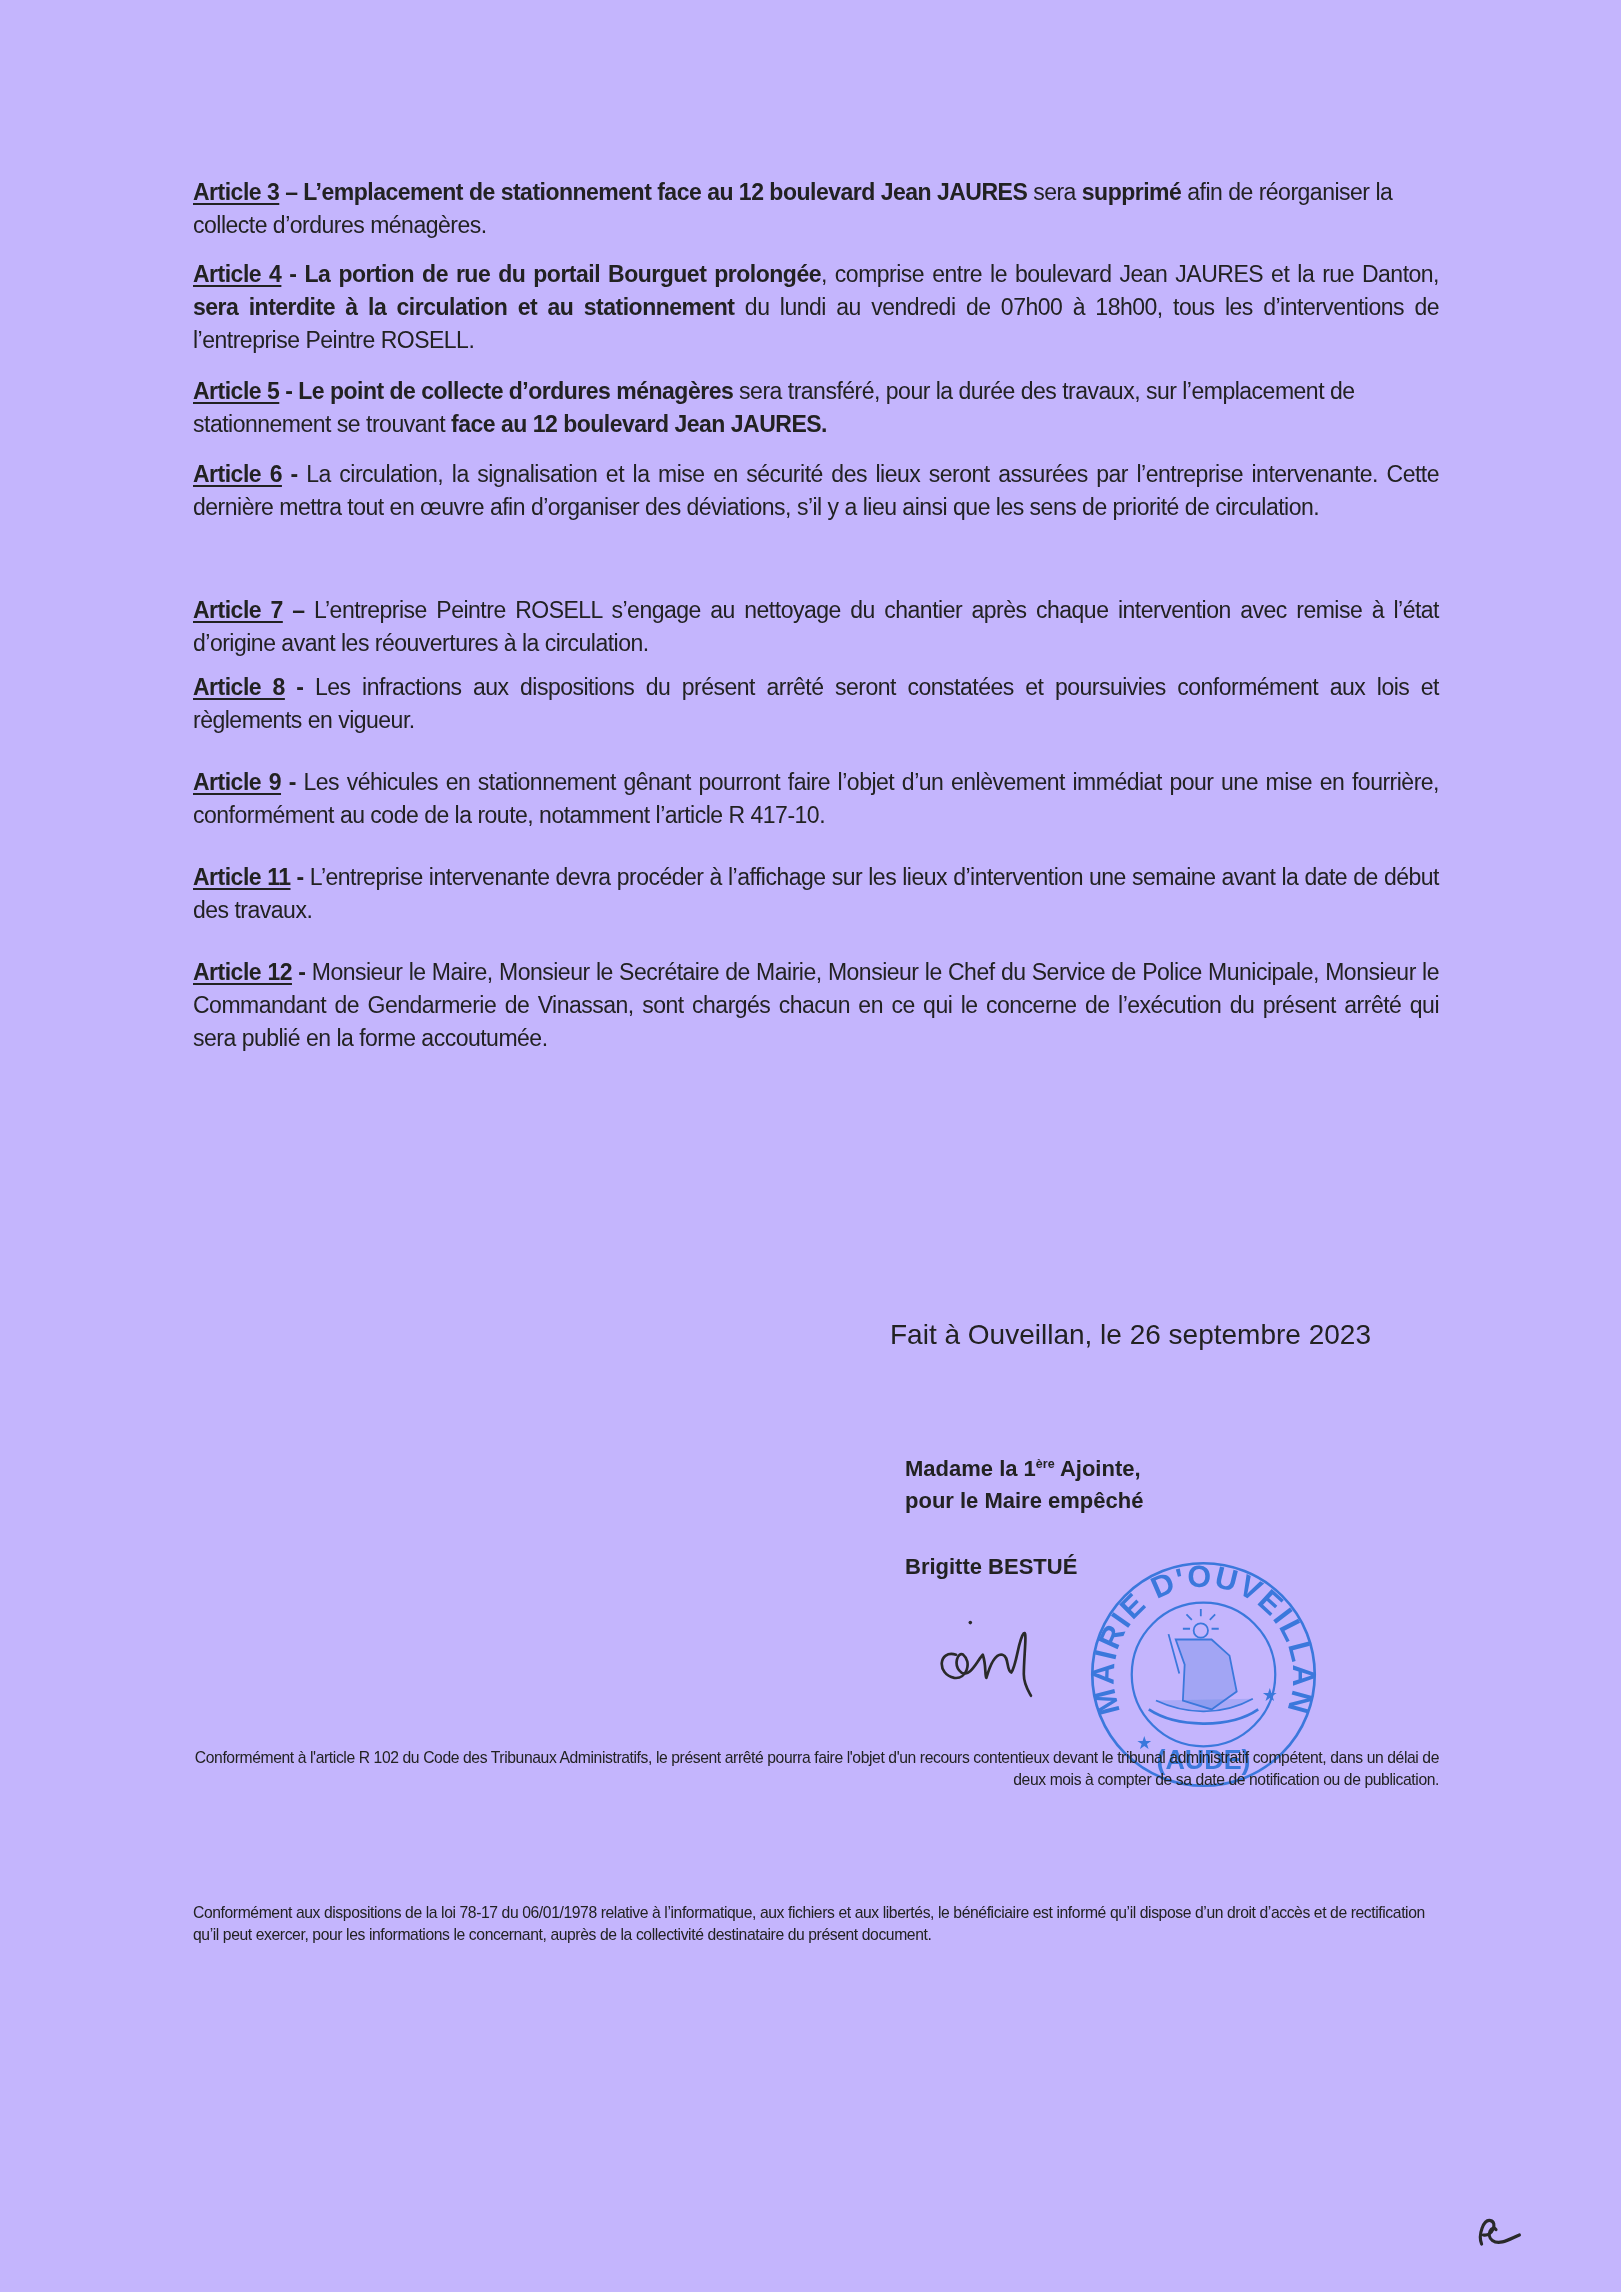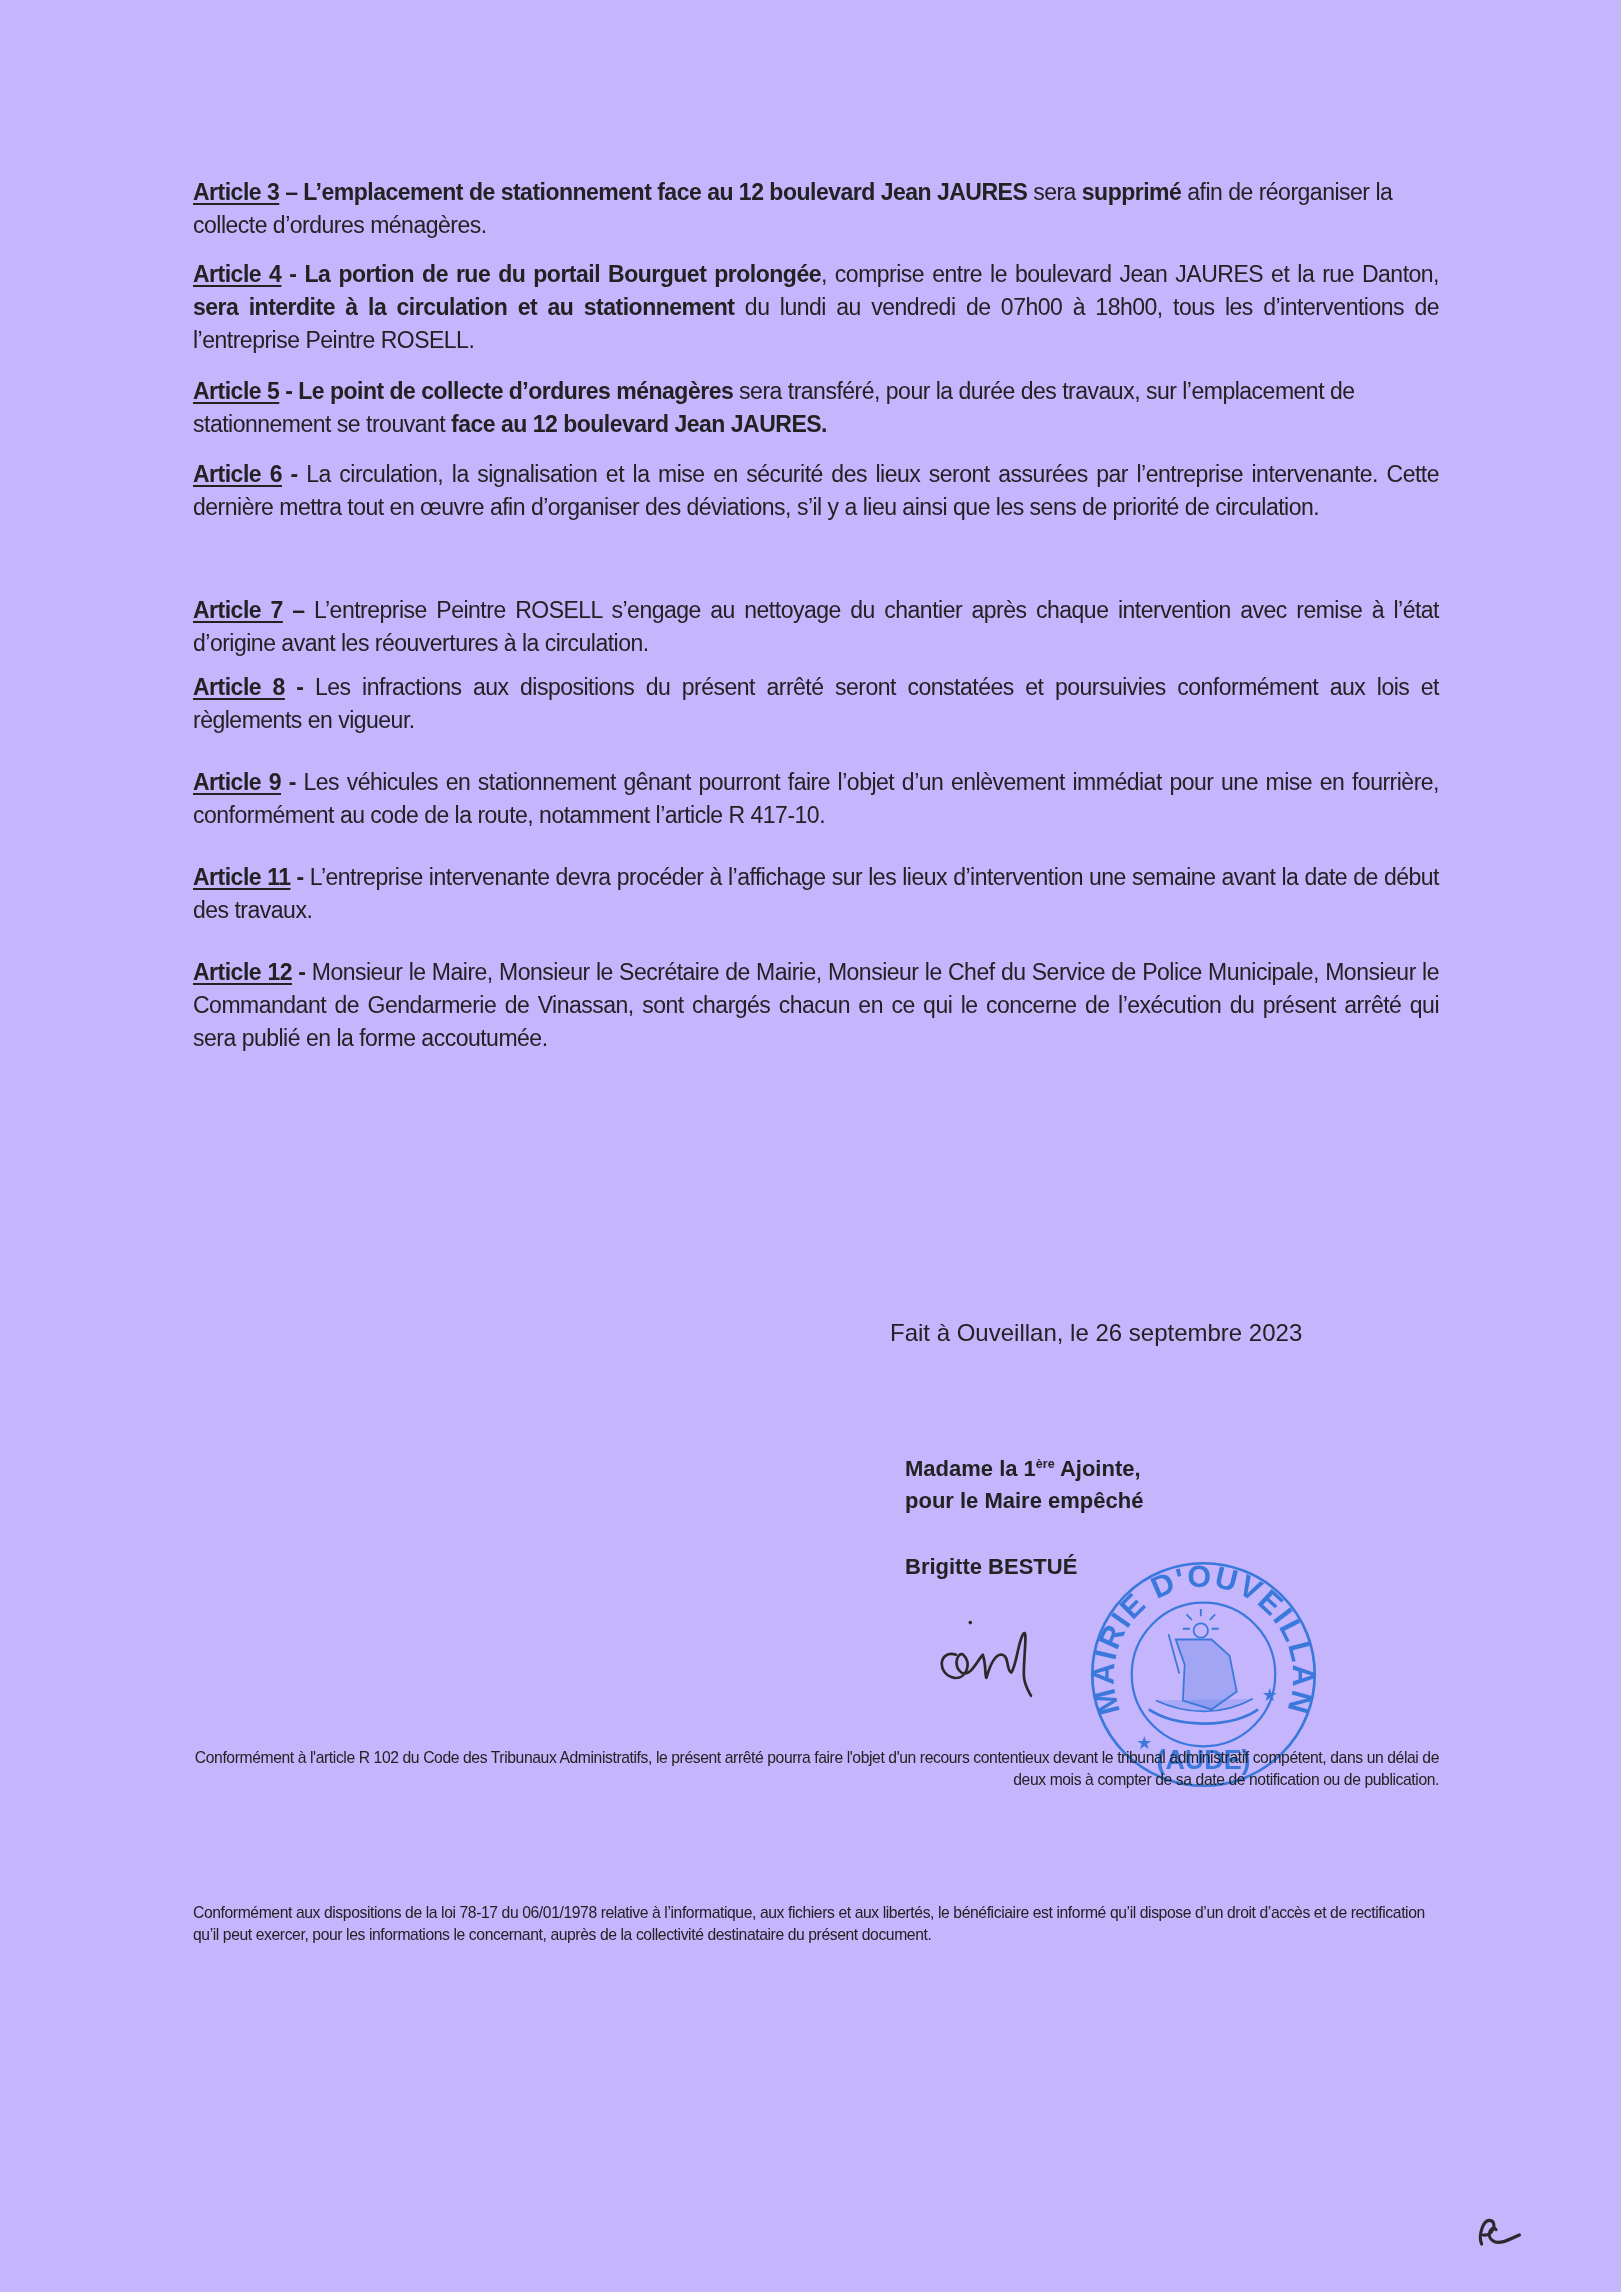--- a/index.html
+++ b/index.html
@@ -12,21 +12,21 @@
       font-size: 23px; line-height: 33px; letter-spacing: -0.5px;
       color: #222;
     }
     .art { position: absolute; left: 0; width: 100%; margin: 0; }
     .art.justify { text-align: justify; text-align-last: left; }
     .art-label { font-weight: bold; text-decoration: underline; text-underline-offset: 2.7px; }
     .b { font-weight: bold; }
 
     .fait {
       position: absolute; left: 890px; top: 1319px;
-      font-family: "Liberation Sans", sans-serif; font-size: 24px; color: #222;
+      font-family: "Liberation Sans", sans-serif; font-size: 28px; color: #222;
     }
     .signer {
       position: absolute; left: 905px; top: 1448px;
       font-family: "Liberation Sans", sans-serif; font-size: 22px; font-weight: bold;
       line-height: 32px; color: #222;
     }
     .signer sup { font-size: 12.5px; vertical-align: 8px; }
     .signer-name {
       position: absolute; left: 905px; top: 1554px;
       font-family: "Liberation Sans", sans-serif; font-size: 22px; font-weight: bold; color: #222;

